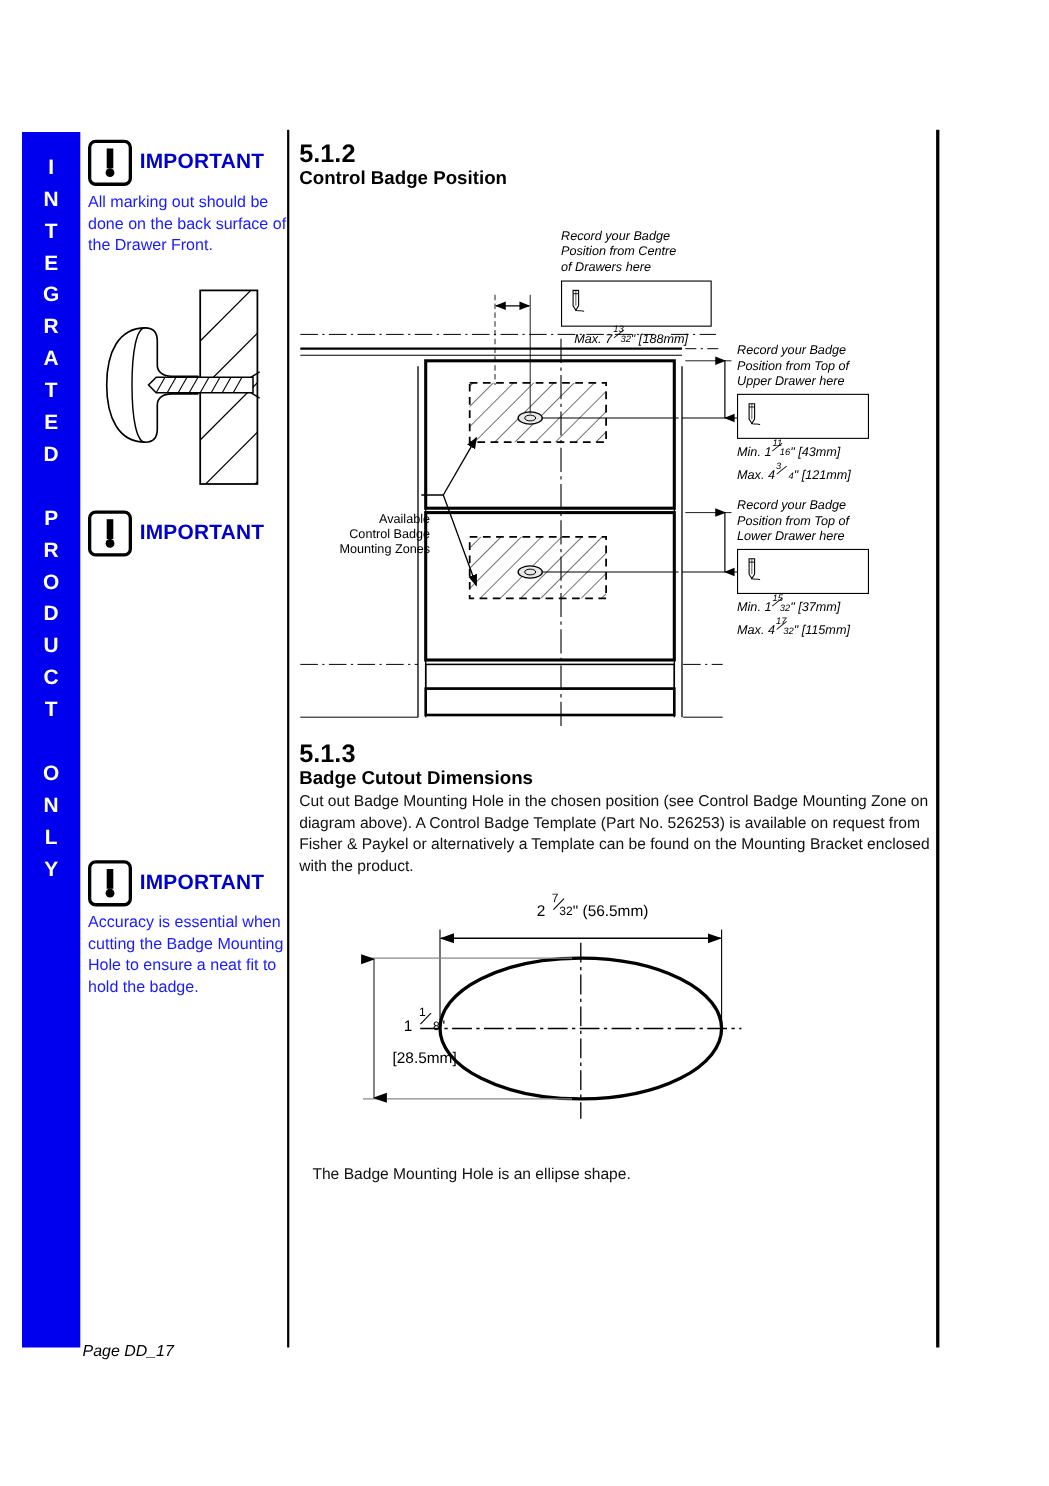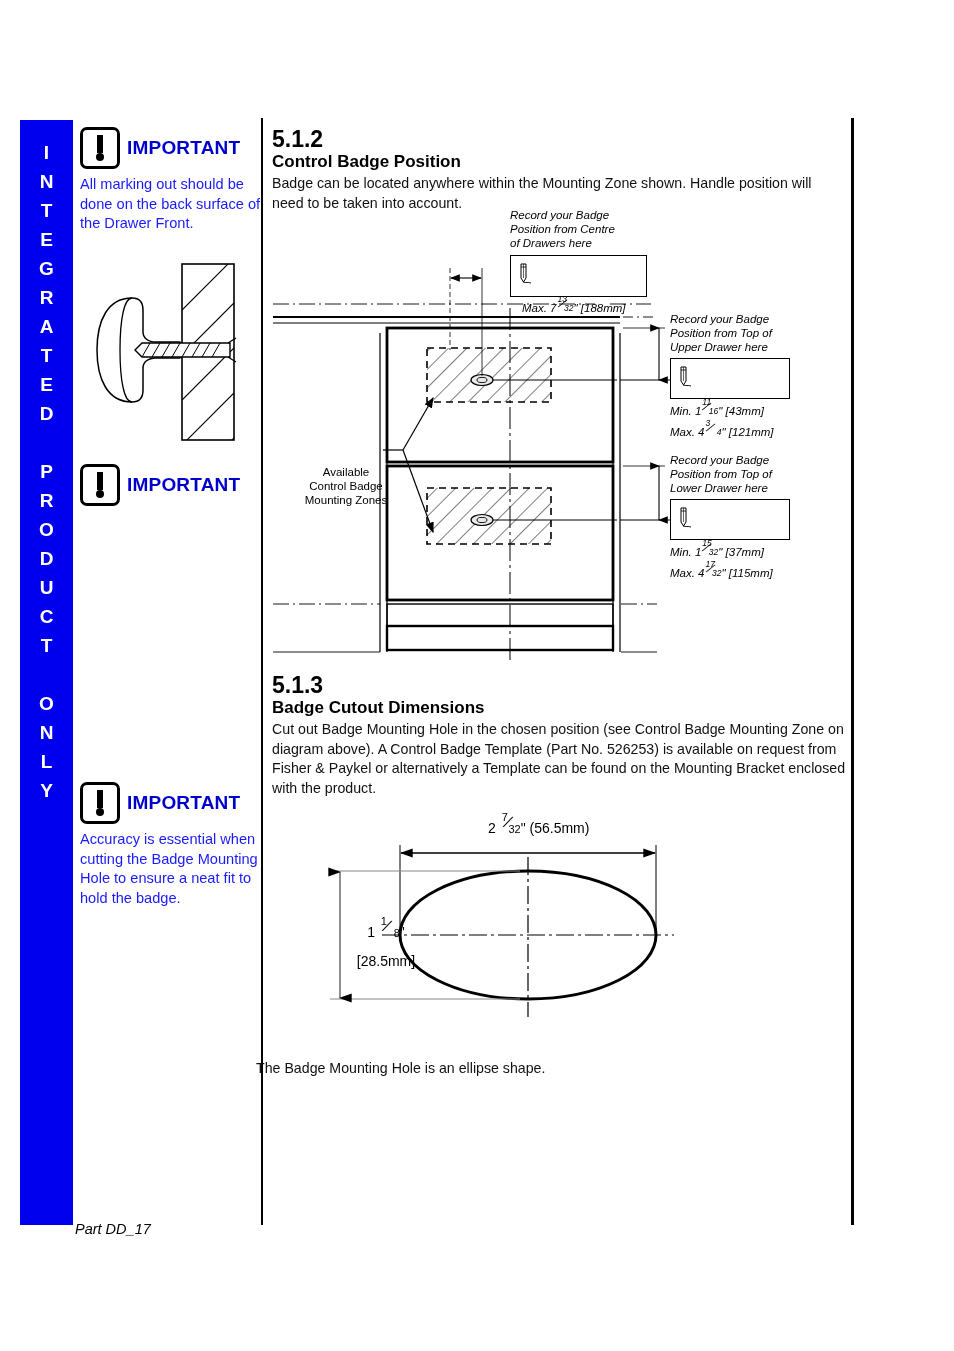--- a/index.html
+++ b/index.html
@@ -381,21 +381,20 @@
         <div class="bar"></div>
           <div class="dot"></div>
       </div>
       <div class="important-label">IMPORTANT</div>
     </div>
     <div class="important-body">Accuracy is essential when cutting the Badge Mounting Hole to ensure a neat fit to hold the badge.</div>
   </div>
 
   <div class="sec-num" style="left:272px; top:126px;">5.1.2</div>
   <div class="sec-title" style="left:272px; top:152px;text-align:center;">Control Badge Position</div>
-  <div class="body-text" style="left:272px; top:174px; width:560px;">Badge can be located anywhere within the Mounting Zone shown. Handle position will need to be taken into account.</div>
 
   <div id="drawer-diagram">
     <svg width="586" height="470" viewBox="0 0 586 470" style="position:absolute;left:0;top:0;">
 
       <line x1="245" y1="108" x2="245" y2="462" stroke="#000" stroke-width="1" stroke-dasharray="22,4,3,4"></line>
 
       <line x1="115" y1="133" x2="115" y2="452" stroke="#000" stroke-width="1.2"></line>
       <line x1="122" y1="133" x2="122" y2="452" stroke="#000" stroke-width="1.2"></line>
       <line x1="348" y1="133" x2="348" y2="452" stroke="#000" stroke-width="1.2"></line>
       <line x1="355" y1="133" x2="355" y2="452" stroke="#000" stroke-width="1.2"></line>
@@ -518,21 +517,21 @@
         <path d="M5 19 C 8 20 10 19 13 20" fill="none" stroke="#000" stroke-width="0.9"></path>
       </svg>
     </div>
     <div class="dim-text" style="left:405px; top:344px;">
       <span>Min. 1</span><span class="frac"><span class="num">15</span><span class="slash">⁄</span><span class="den">32</span></span><span>" [37mm]</span>
     </div>
     <div class="dim-text" style="left:405px; top:365px;">
       <span>Max. 4</span><span class="frac"><span class="num">17</span><span class="slash">⁄</span><span class="den">32</span></span><span>" [115mm]</span>
     </div>
 
-    <div class="note-text" style="left:36px; top:265px; width:90px; text-align:center;">
+    <div class="note-text" style="left:36px; top:265px; width:90px; text-align:right;">
       <span>Available</span><br>
       <span>Control Badge</span><br>
       <span>Mounting Zones</span>
     </div>
   </div>
 
   <div class="sec-num" style="left:272px; top:672px;">5.1.3</div>
   <div class="sec-title" style="left:272px; top:698px;">Badge Cutout Dimensions</div>
   <div class="body-text" style="left:272px; top:720px; width:576px;">Cut out Badge Mounting Hole in the chosen position (see Control Badge Mounting Zone on diagram above). A Control Badge Template (Part No. 526253) is available on request from Fisher &amp; Paykel or alternatively a Template can be found on the Mounting Bracket enclosed with the product.</div>
 
@@ -574,17 +573,17 @@
       <span class="ell-frac"><span class="num">7</span><span class="slash">⁄</span><span class="den">32</span></span><span>" (56.5mm)</span>
     </div>
 
     <div class="ell-dim" style="left:40px; top:118px; width:92px; text-align:center;">
       <span>1</span>
       <span class="ell-frac"><span class="num">1</span><span class="slash">⁄</span><span class="den">8</span></span><span>"</span>
     </div>
     <div class="ell-dim" style="left:40px; top:148px; width:92px; text-align:center;">[28.5mm]</div>
   </div>
 
-  <div class="body-text" style="left:256px; top:1059px; width:560px;">The Badge Mounting Hole is an ellipse shape.</div>
-
-  <div id="page-footer">Part DD_17</div>
+  <div class="body-text" style="left:284px; top:1059px; width:560px;">The Badge Mounting Hole is an ellipse shape.</div>
+
+  <div id="page-footer">Page DD_17</div>
 
 </div>
 
 </body></html>

